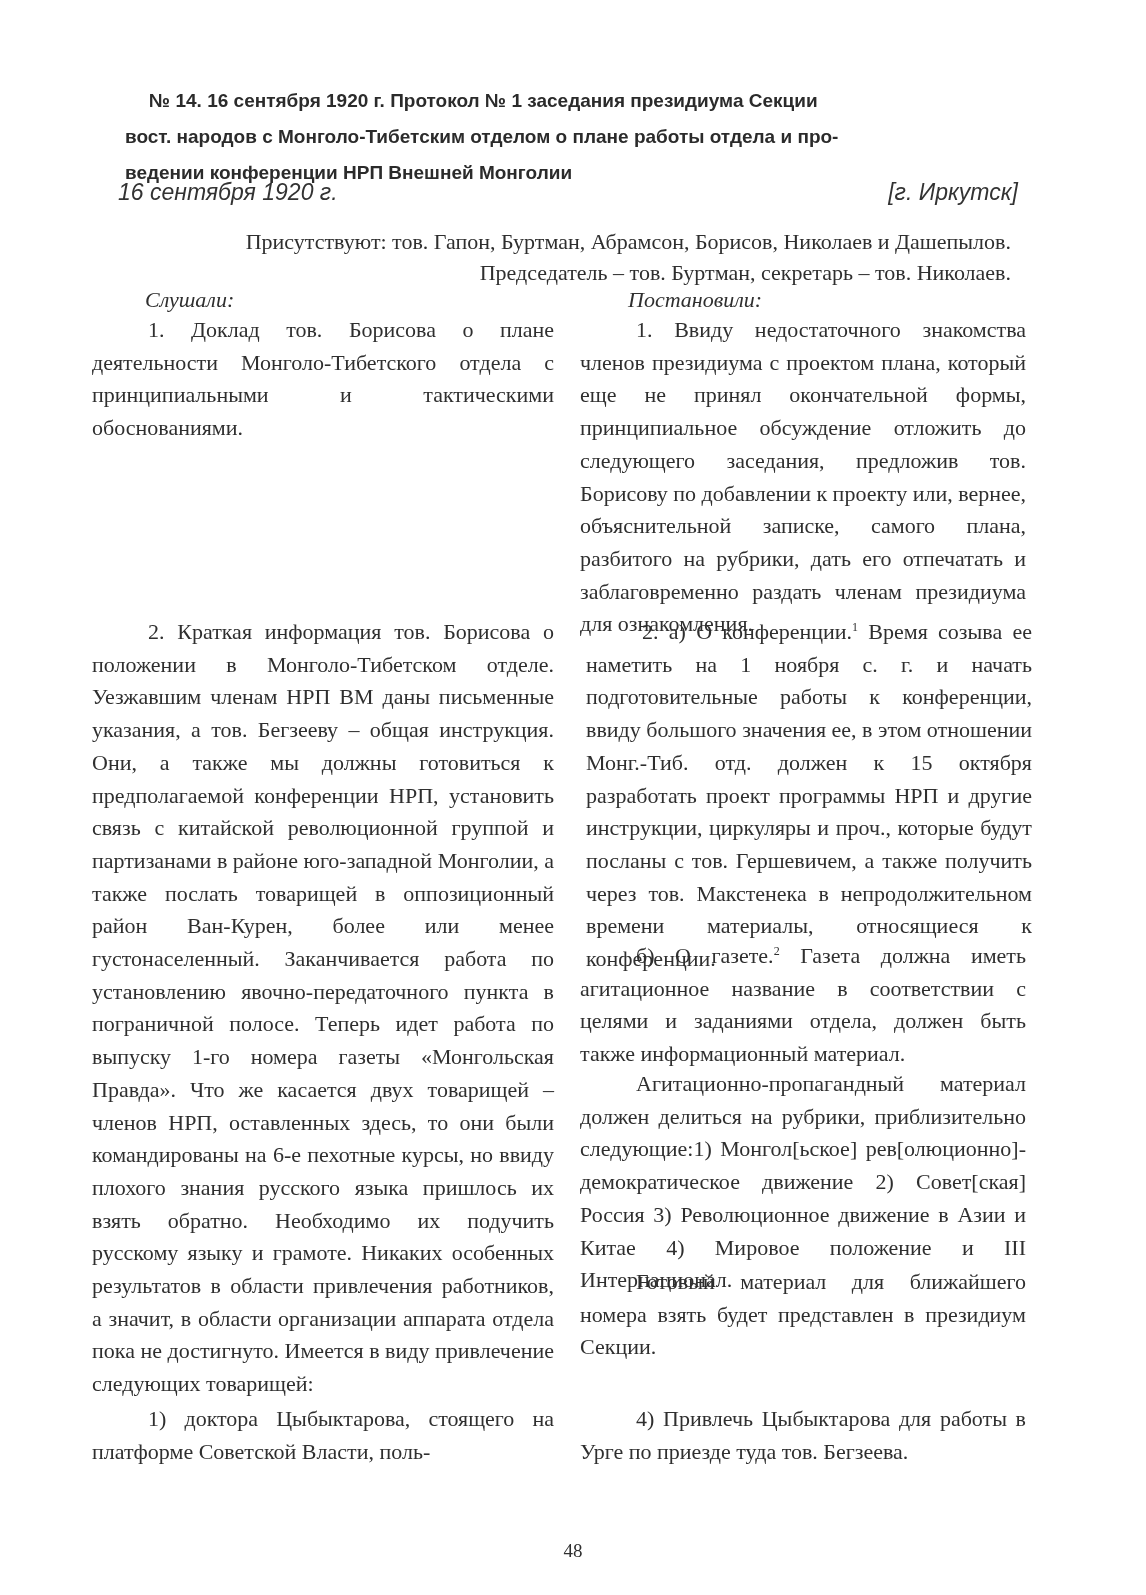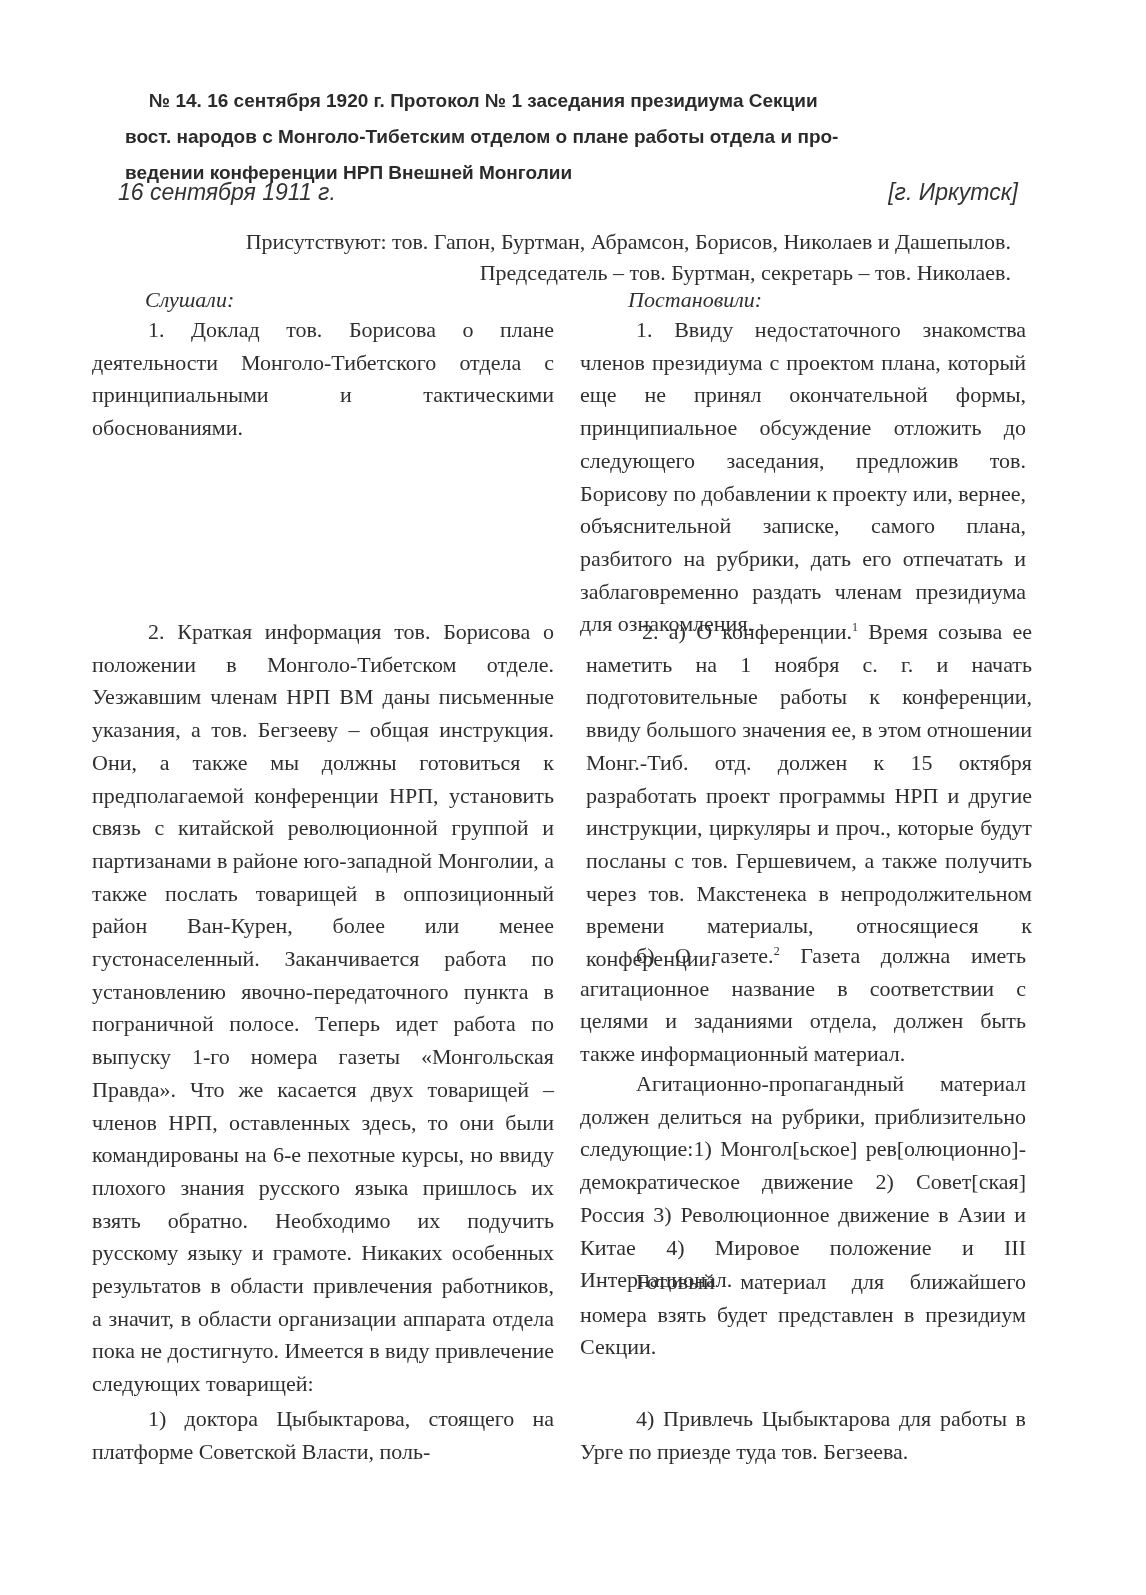--- a/index.html
+++ b/index.html
@@ -94,21 +94,21 @@
 
 <div class="page">
 
   <h1 class="title">
     <span class="first">№ 14. 16 сентября 1920 г. Протокол № 1 заседания президиума Секции</span><br>
     <span>вост. народов с Монголо-Тибетским отделом о плане работы отдела и про-</span><br>
     <span>ведении конференции НРП Внешней Монголии</span>
   </h1>
 
   <div class="dateline">
-    <span>16 сентября 1911 г.</span>
+    <span>16 сентября 1920 г.</span>
     <span>[г. Иркутск]</span>
   </div>
 
   <div class="attendees serif">
     <div>Присутствуют: тов. Гапон, Буртман, Абрамсон, Борисов, Николаев и Дашепылов.</div>
     <div>Председатель – тов. Буртман, секретарь – тов. Николаев.</div>
   </div>
 
   <div class="col-heads serif">
     <span class="h-left">Слушали:</span>
@@ -137,13 +137,14 @@
   <div class="col right serif" style="top:1068px;">
     <p class="ind">Агитационно-пропагандный материал должен делиться на рубрики, приблизительно следующие:1) Монгол[ьское] рев[олюционно]-демократическое движение 2) Совет[ская] Россия 3) Революционное движение в Азии и Китае 4) Мировое положение и III Интернационал.</p>
   </div>
   <div class="col right serif" style="top:1266px;">
     <p class="ind">Готовый материал для ближайшего номера взять будет представлен в президиум Секции.</p>
   </div>
   <div class="col right serif" style="top:1403px;">
     <p class="ind">4) Привлечь Цыбыктарова для работы в Урге по приезде туда тов. Бегзеева.</p>
   </div>
 
+  <div class="pageno serif">48</div>
 </div>
 
 </body></html>

